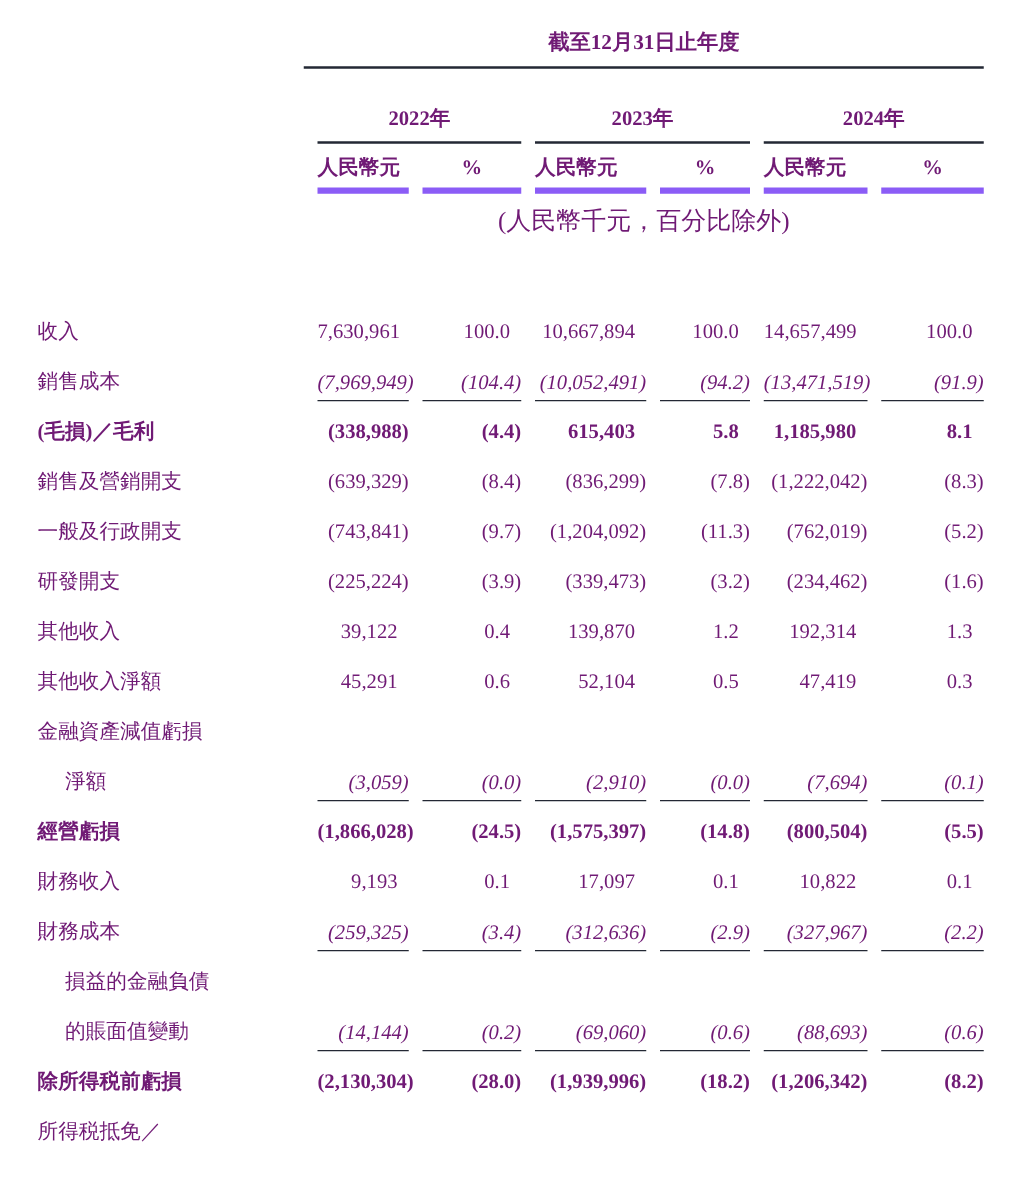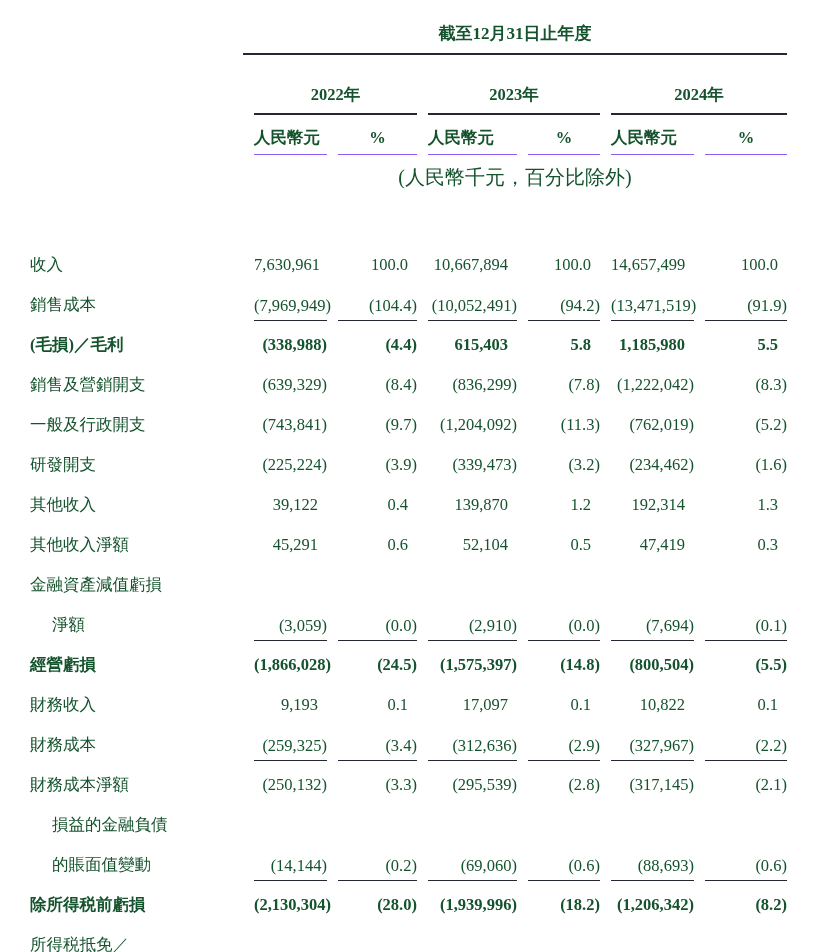--- a/index.html
+++ b/index.html
@@ -5,21 +5,21 @@
   html, body {
     margin: 0;
     padding: 0;
     background: #ffffff;
   }
   .page {
     position: relative;
     width: 816px;
     height: 952px;
     background: #ffffff;
-    color: #14532d;
+    color: #701a75;
     font-family: "Liberation Serif", "DejaVu Serif", serif;
     overflow: hidden;
   }
   table.fin {
     border-collapse: separate;
     border-spacing: 0;
     table-layout: fixed;
     width: 757px;
     margin: 12px 29px 0 30px;
   }
@@ -47,21 +47,21 @@
   .year-td { padding-left: 11px; height: 60px; }
   .year-line {
     text-align: center;
     font-weight: 700;
     font-size: 16.5px;
     border-bottom: 2px solid #232834;
     padding-bottom: 8px;
   }
   .sub-td { padding-left: 11px; height: 40px; }
   .sub-line {
-    border-bottom: 1px solid #8b5cf6;
+    border-bottom: 5px solid #8b5cf6;
     padding-bottom: 6px;
     font-weight: 700;
     font-size: 16.5px;
   }
   .sub-line.amount { text-align: left; }
   .sub-line.pct { text-align: center; }
   .note-cell {
     text-align: center;
     padding-top: 10px;
     font-size: 20px;
@@ -81,20 +81,21 @@
   .num-td { padding-left: 11px; }
   .cell {
     text-align: right;
     padding-bottom: 6px;
     white-space: nowrap;
   }
   .cell.np { padding-right: 9px; }      
   .cell.u {
     border-bottom: 1.6px solid #232834;
     padding-bottom: 4px;
+    font-style: italic;
   }
 </style>
 </head>
 <body>
 
 <div class="page">
   <table class="fin">
     <colgroup>
       <col style="width:213px">
       <col style="width:84px">
@@ -208,21 +209,21 @@
           <td class="num-td">
             <div class="cell b np">615,403</div>
           </td>
           <td class="num-td">
             <div class="cell b np">5.8</div>
           </td>
           <td class="num-td">
             <div class="cell b np">1,185,980</div>
           </td>
           <td class="num-td">
-            <div class="cell b np">5.5</div>
+            <div class="cell b np">8.1</div>
           </td>
         </tr>
         <tr class="body-row">
           <th class="label">銷售及營銷開支</th>
           <td class="num-td">
             <div class="cell">(639,329)</div>
           </td>
           <td class="num-td">
             <div class="cell">(8.4)</div>
           </td>
@@ -407,41 +408,20 @@
             <div class="cell u">(312,636)</div>
           </td>
           <td class="num-td">
             <div class="cell u">(2.9)</div>
           </td>
           <td class="num-td">
             <div class="cell u">(327,967)</div>
           </td>
           <td class="num-td">
             <div class="cell u">(2.2)</div>
-          </td>
-        </tr>
-        <tr class="body-row">
-          <th class="label">財務成本淨額</th>
-          <td class="num-td">
-            <div class="cell">(250,132)</div>
-          </td>
-          <td class="num-td">
-            <div class="cell">(3.3)</div>
-          </td>
-          <td class="num-td">
-            <div class="cell">(295,539)</div>
-          </td>
-          <td class="num-td">
-            <div class="cell">(2.8)</div>
-          </td>
-          <td class="num-td">
-            <div class="cell">(317,145)</div>
-          </td>
-          <td class="num-td">
-            <div class="cell">(2.1)</div>
           </td>
         </tr>
         <tr class="body-row">
           <th class="label ind">損益的金融負債</th>
           <td class="num-td"></td>
           <td class="num-td"></td>
           <td class="num-td"></td>
           <td class="num-td"></td>
           <td class="num-td"></td>
           <td class="num-td"></td>

